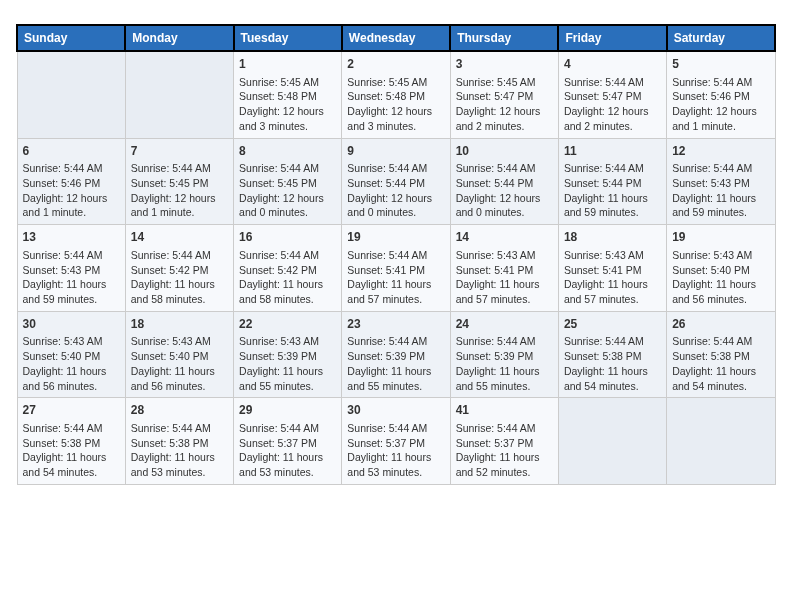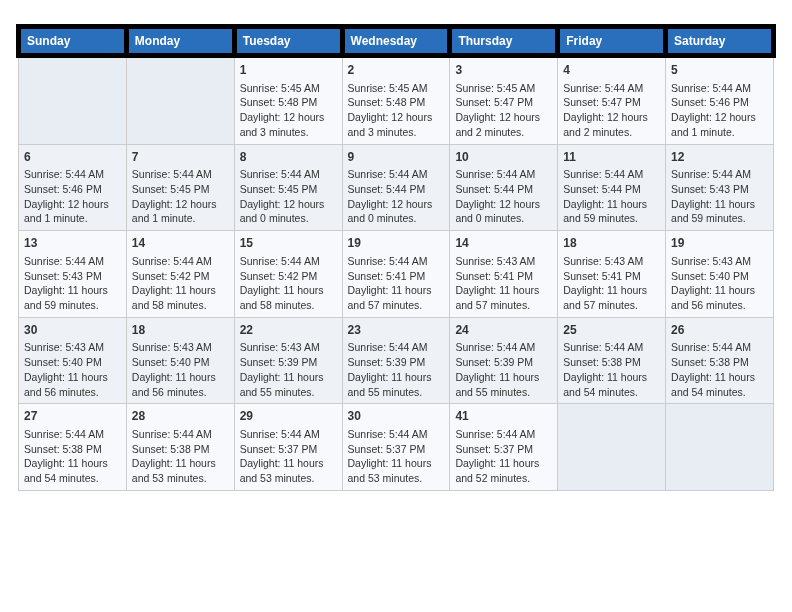--- a/index.html
+++ b/index.html
@@ -41,21 +41,21 @@
       margin-top: 8px;
       font-size: 11px;
     }
     .calendar thead tr th {
       background: #2a6fbb;
       color: #fff;
       padding: 5px 6px;
       text-align: left;
       font-size: 12px;
       font-weight: bold;
-      border: 5px solid #000000;
+      border: 2px solid #000000;
     }
     .calendar tbody tr td {
       vertical-align: top;
       padding: 4px 5px;
       border: 1px solid #ccc;
       min-width: 100px;
       height: 80px;
       color: #333;
       font-size: 10.5px;
       line-height: 1.4;
@@ -192,21 +192,21 @@
           <div>and 59 minutes.</div>
         </td>
         <td>
           <span class="day-num">14</span>
           <div>Sunrise: 5:44 AM</div>
           <div>Sunset: 5:42 PM</div>
           <div>Daylight: 11 hours</div>
           <div>and 58 minutes.</div>
         </td>
         <td>
-          <span class="day-num">15</span>
+          <span class="day-num">16</span>
           <div>Sunrise: 5:44 AM</div>
           <div>Sunset: 5:42 PM</div>
           <div>Daylight: 11 hours</div>
           <div>and 58 minutes.</div>
         </td>
         <td>
           <span class="day-num">19</span>
           <div>Sunrise: 5:44 AM</div>
           <div>Sunset: 5:41 PM</div>
           <div>Daylight: 11 hours</div>

